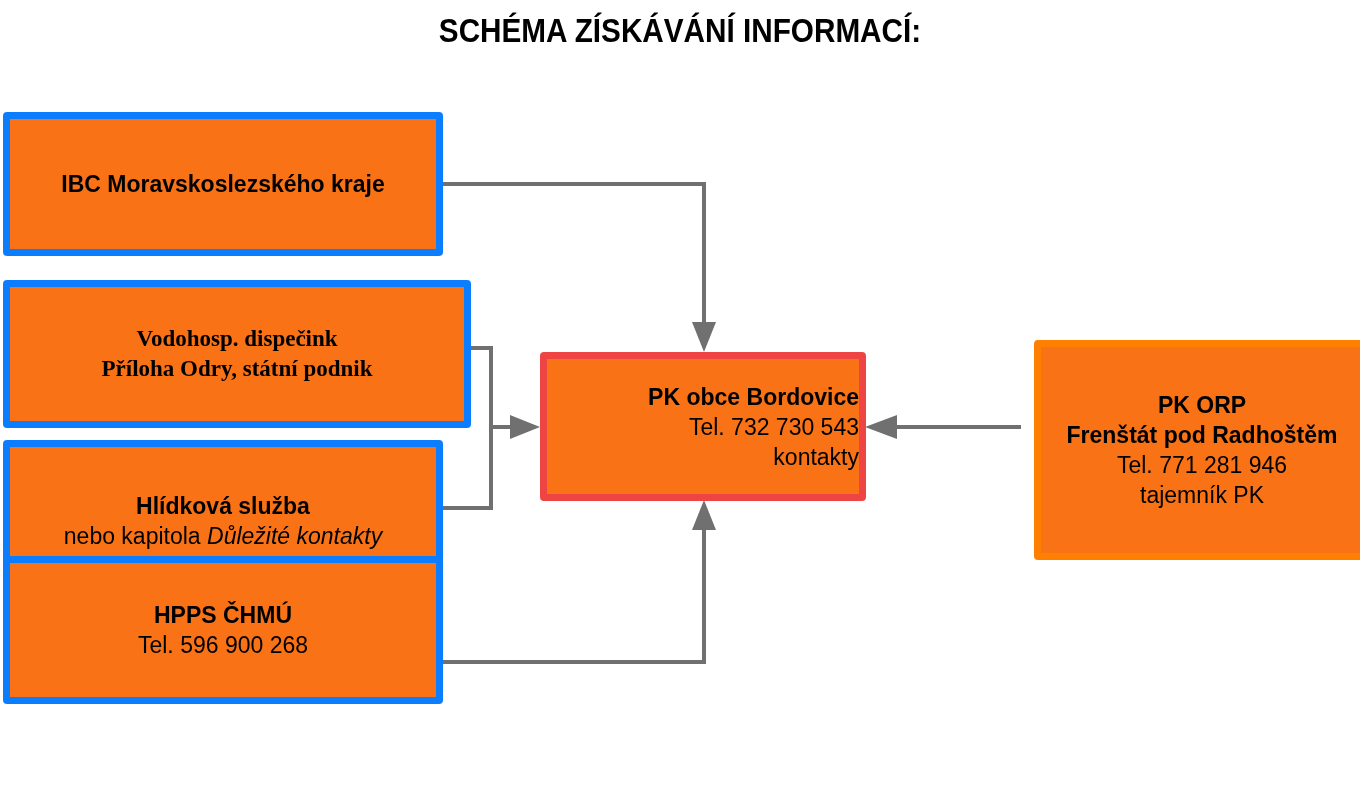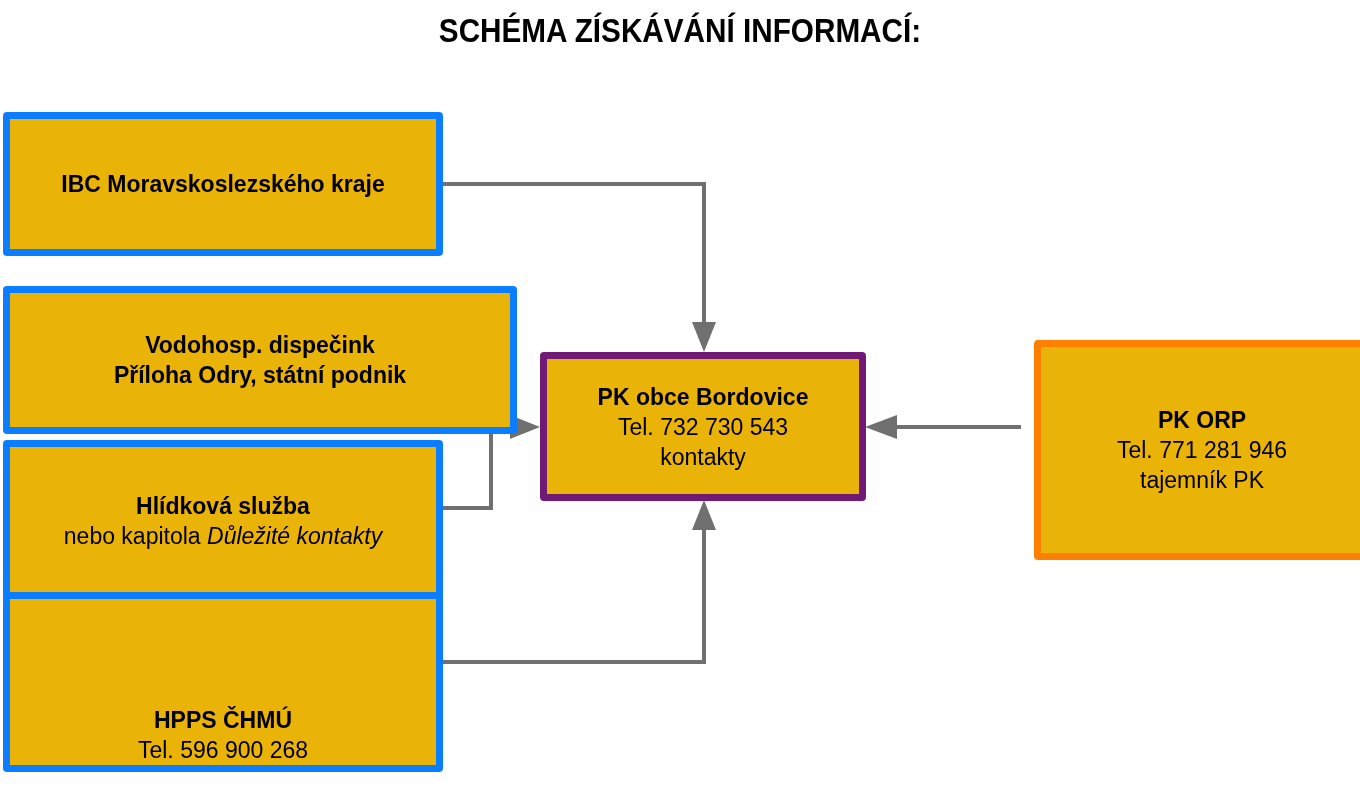--- a/index.html
+++ b/index.html
@@ -1,20 +1,20 @@
 <!DOCTYPE html>
 <html><head>
 <meta charset="utf-8">
 <style>
   html, body { margin:0; padding:0; background:#ffffff; }
   body { width:1360px; height:787px; position:relative; overflow:hidden; font-family:"Liberation Sans", "DejaVu Sans", sans-serif; color:#000; }
   .title { position:absolute; left:0; top:12px; width:1360px; text-align:center; font-weight:bold; font-size:33px; letter-spacing:0px; transform:scaleX(0.9); transform-origin:680px 0; }
-  .box { position:absolute; box-sizing:border-box; background:#eab308; border-radius:4px; display:flex; flex-direction:column; justify-content:center; align-items:center; text-align:center; font-size:23px; line-height:30px; }
+  .box { position:absolute; box-sizing:border-box; background:#f97316; border-radius:4px; display:flex; flex-direction:column; justify-content:center; align-items:center; text-align:center; font-size:23px; line-height:30px; }
   .box.blue { border:7px solid #0A7EFF; }
-  .box.green { border:7px solid #701a75; }
+  .box.green { border:7px solid #ef4444;align-items:flex-end; }
   .box.orange { border:7px solid #FF8000; }
   .box .name { font-weight:bold; }
   .box .it { font-style:italic; }
   svg.conn { position:absolute; left:0; top:0; }
 </style>
 </head>
 <body>
 
 <div class="title">SCHÉMA ZÍSKÁVÁNÍ INFORMACÍ:</div>
 
@@ -31,38 +31,39 @@
     <polygon points="510,415 510,439 540,427"></polygon>
     <polygon points="692,530 716,530 704,500"></polygon>
     <polygon points="897,415 897,439 865,427"></polygon>
   </g>
 </svg>
 
 <div class="box blue" style="left:3px; top:112px; width:440px; height:144px;">
   <div class="name">IBC Moravskoslezského kraje</div>
 </div>
 
-<div class="box blue" style="left:3px; top:286px; width:514px; height:148px;">
+<div class="box blue" style="left:3px; top:280px; width:468px; height:148px;font-family:Liberation Serif, serif;">
   <div class="name">Vodohosp. dispečink</div>
   <div class="name">Příloha Odry, státní podnik</div>
 </div>
 
 <div class="box blue" style="left:3px; top:440px; width:440px; height:162px;">
   <div class="name">Hlídková služba</div>
   <div><span>nebo kapitola </span><span class="it">Důležité kontakty</span></div>
 </div>
 
-<div class="box blue" style="left:3px; top:592px; width:440px; height:180px;justify-content:flex-end;">
+<div class="box blue" style="left:3px; top:556px; width:440px; height:148px;">
   <div class="name">HPPS ČHMÚ</div>
   <div>Tel. 596 900 268</div>
 </div>
 
 <div class="box green" style="left:540px; top:352px; width:326px; height:149px;">
   <div class="name">PK obce Bordovice</div>
   <div>Tel. 732 730 543</div>
   <div>kontakty</div>
 </div>
 
 <div class="box orange" style="left:1034px; top:340px; width:336px; height:220px;">
   <div class="name">PK ORP</div>
+  <div class="name">Frenštát pod Radhoštěm</div>
   <div>Tel. 771 281 946</div>
   <div>tajemník PK</div>
 </div>
 
 </body></html>

